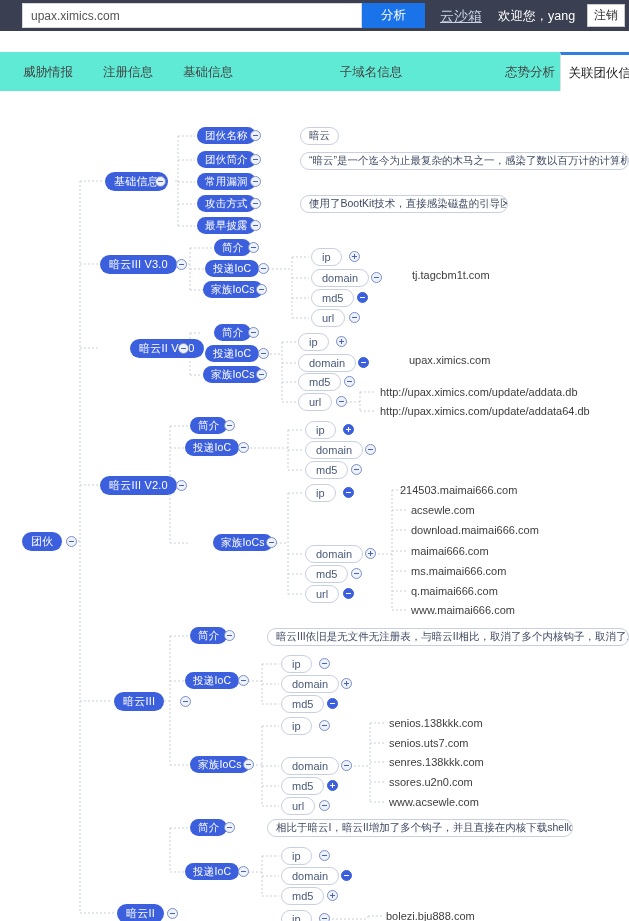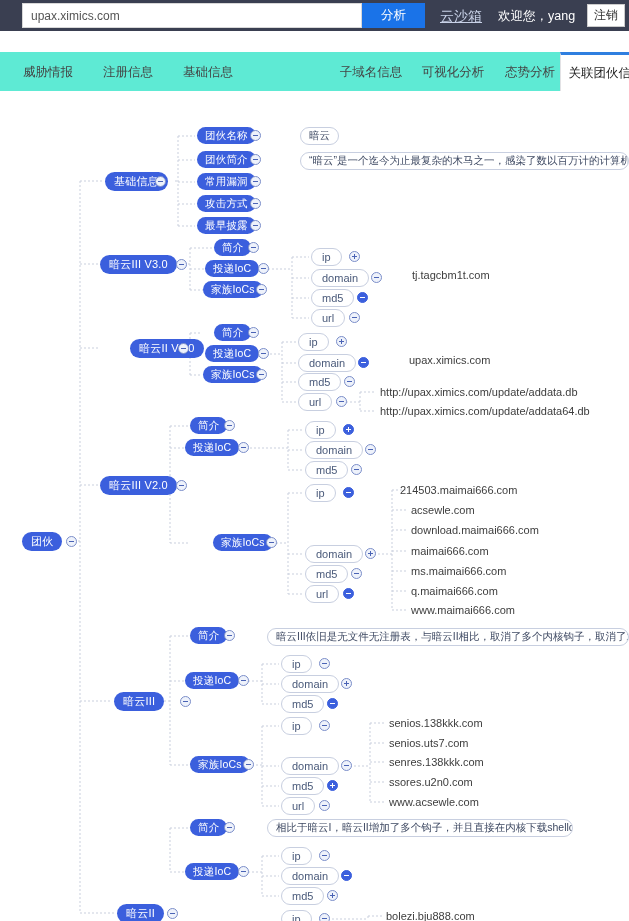--- a/index.html
+++ b/index.html
@@ -142,21 +142,20 @@
   <div id="sandbox-link">云沙箱</div>
   <div id="welcome-text">欢迎您，yang</div>
   <div id="logout-btn">注销</div>
 </div>
 
 <div id="tabbar">
     <div class="tab" style="left: 14px; width: 68px;">威胁情报</div>
     <div class="tab" style="left: 94px; width: 68px;">注册信息</div>
     <div class="tab" style="left: 174px; width: 68px;">基础信息</div>
     <div class="tab" style="left: 330px; width: 82px;">子域名信息</div>
-    <div class="tab" style="left: 412px; width: 82px;">可视化分析</div>
     <div class="tab" style="left: 496px; width: 68px;">态势分析</div>
     <div class="tab active" style="left: 560px; width: 92px;">关联团伙信息</div>
   </div>
 <div id="tab-underline-gap"></div>
 
 <div id="left-strip"></div>
 <div id="canvas">
   <svg id="edges">
       <path d="M78,449 L80,449" stroke="#c9cfdd" stroke-width="1" fill="none" stroke-dasharray="2,2"></path>
       <path d="M80,89 L80,821" stroke="#c9cfdd" stroke-width="1" fill="none" stroke-dasharray="2,2"></path>
@@ -359,20 +358,21 @@
     <div class="node chip" style="left: 281px; top: 755px;">ip</div>
     <div class="toggle" style="left: 319px; top: 758px;"></div>
     <div class="node chip" style="left: 281px; top: 775px;">domain</div>
     <div class="toggle filled" style="left: 341px; top: 778px;"></div>
     <div class="node chip" style="left: 281px; top: 795px;">md5</div>
     <div class="toggle plus" style="left: 327px; top: 798px;"></div>
     <div class="node chip" style="left: 281px; top: 818px;">ip</div>
     <div class="toggle" style="left: 319px; top: 821px;"></div>
     <div class="node bubble" style="left: 300px; top: 35px;">暗云</div>
     <div class="node bubble" style="left: 300px; top: 60px; width: 329px;">“暗云”是一个迄今为止最复杂的木马之一，感染了数以百万计的计算机。暗云木</div>
+    <div class="node bubble" style="left: 300px; top: 103px; width: 208px;">使用了BootKit技术，直接感染磁盘的引导区</div>
     <div class="node val" style="left: 412px; top: 177px;">tj.tagcbm1t.com</div>
     <div class="node val" style="left: 409px; top: 262px;">upax.ximics.com</div>
     <div class="node val" style="left: 380px; top: 294px;">http://upax.ximics.com/update/addata.db</div>
     <div class="node val" style="left: 380px; top: 313px;">http://upax.ximics.com/update/addata64.db</div>
     <div class="node val" style="left: 400px; top: 392px; text-align: center;">214503.maimai666.com</div>
     <div class="node val" style="left: 411px; top: 412px;">acsewle.com</div>
     <div class="node val" style="left: 411px; top: 432px;">download.maimai666.com</div>
     <div class="node val" style="left: 411px; top: 453px;">maimai666.com</div>
     <div class="node val" style="left: 411px; top: 473px;">ms.maimai666.com</div>
     <div class="node val" style="left: 411px; top: 493px;">q.maimai666.com</div>

